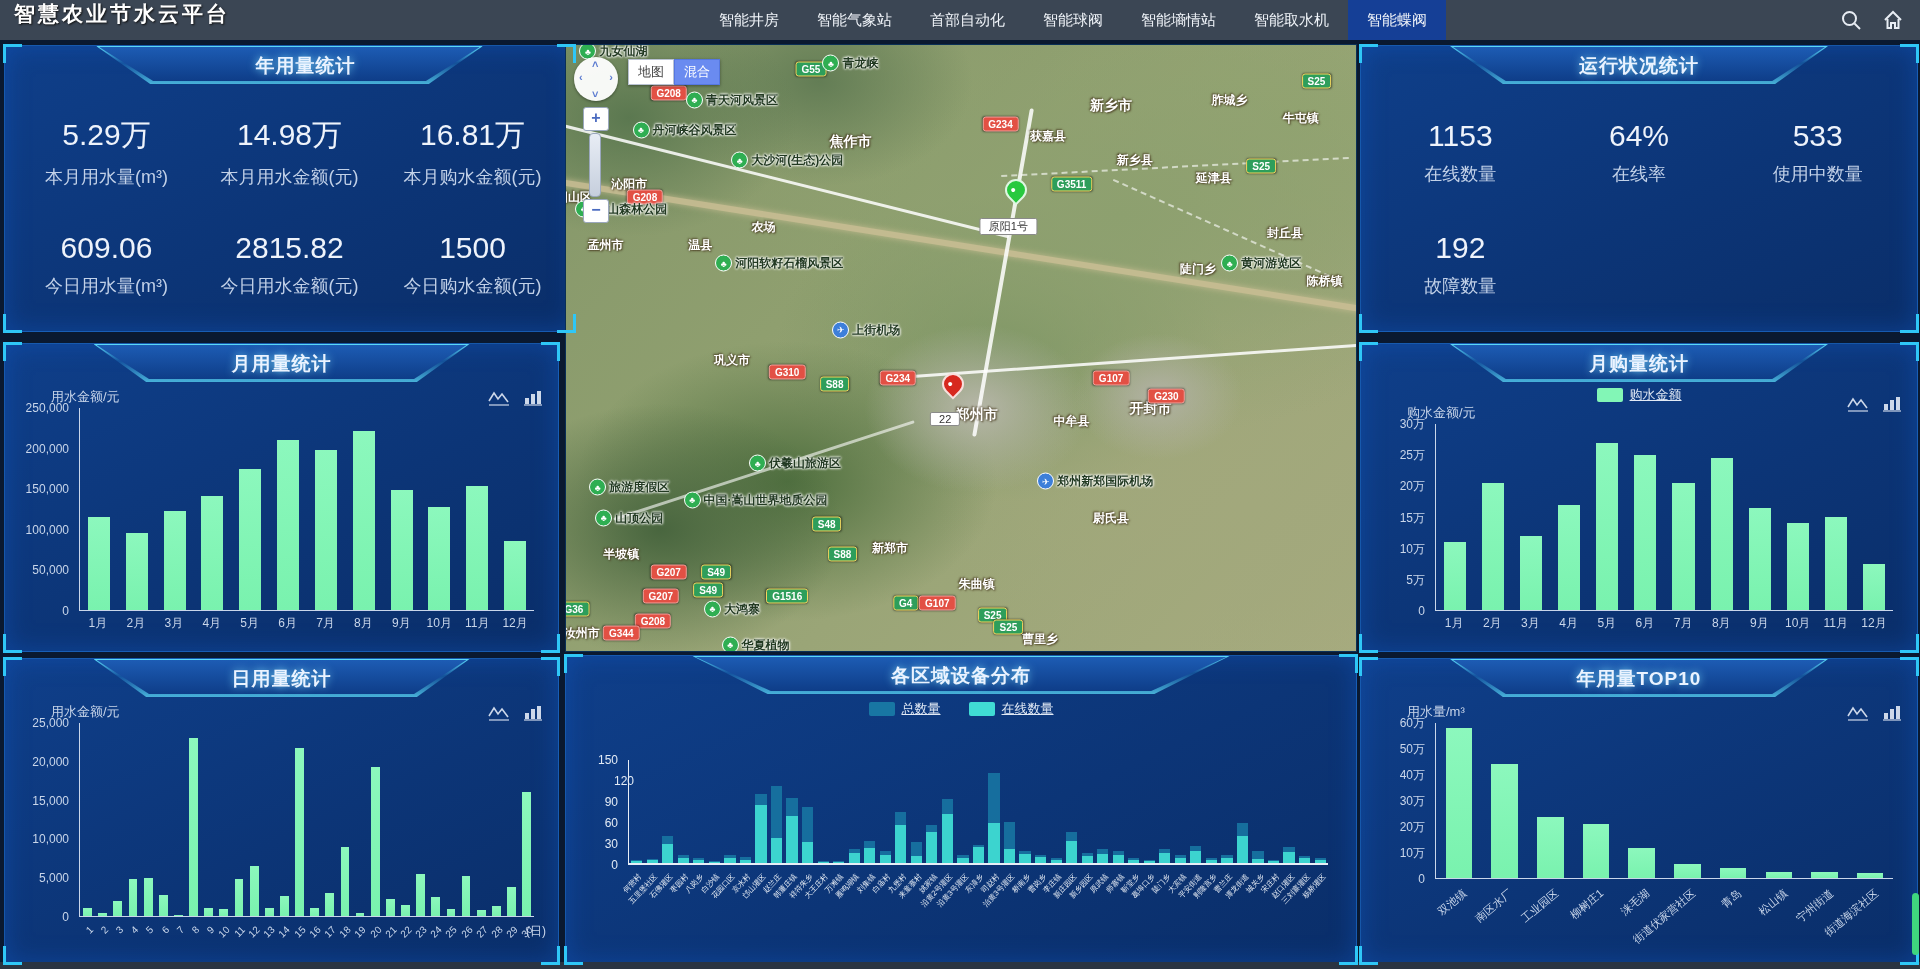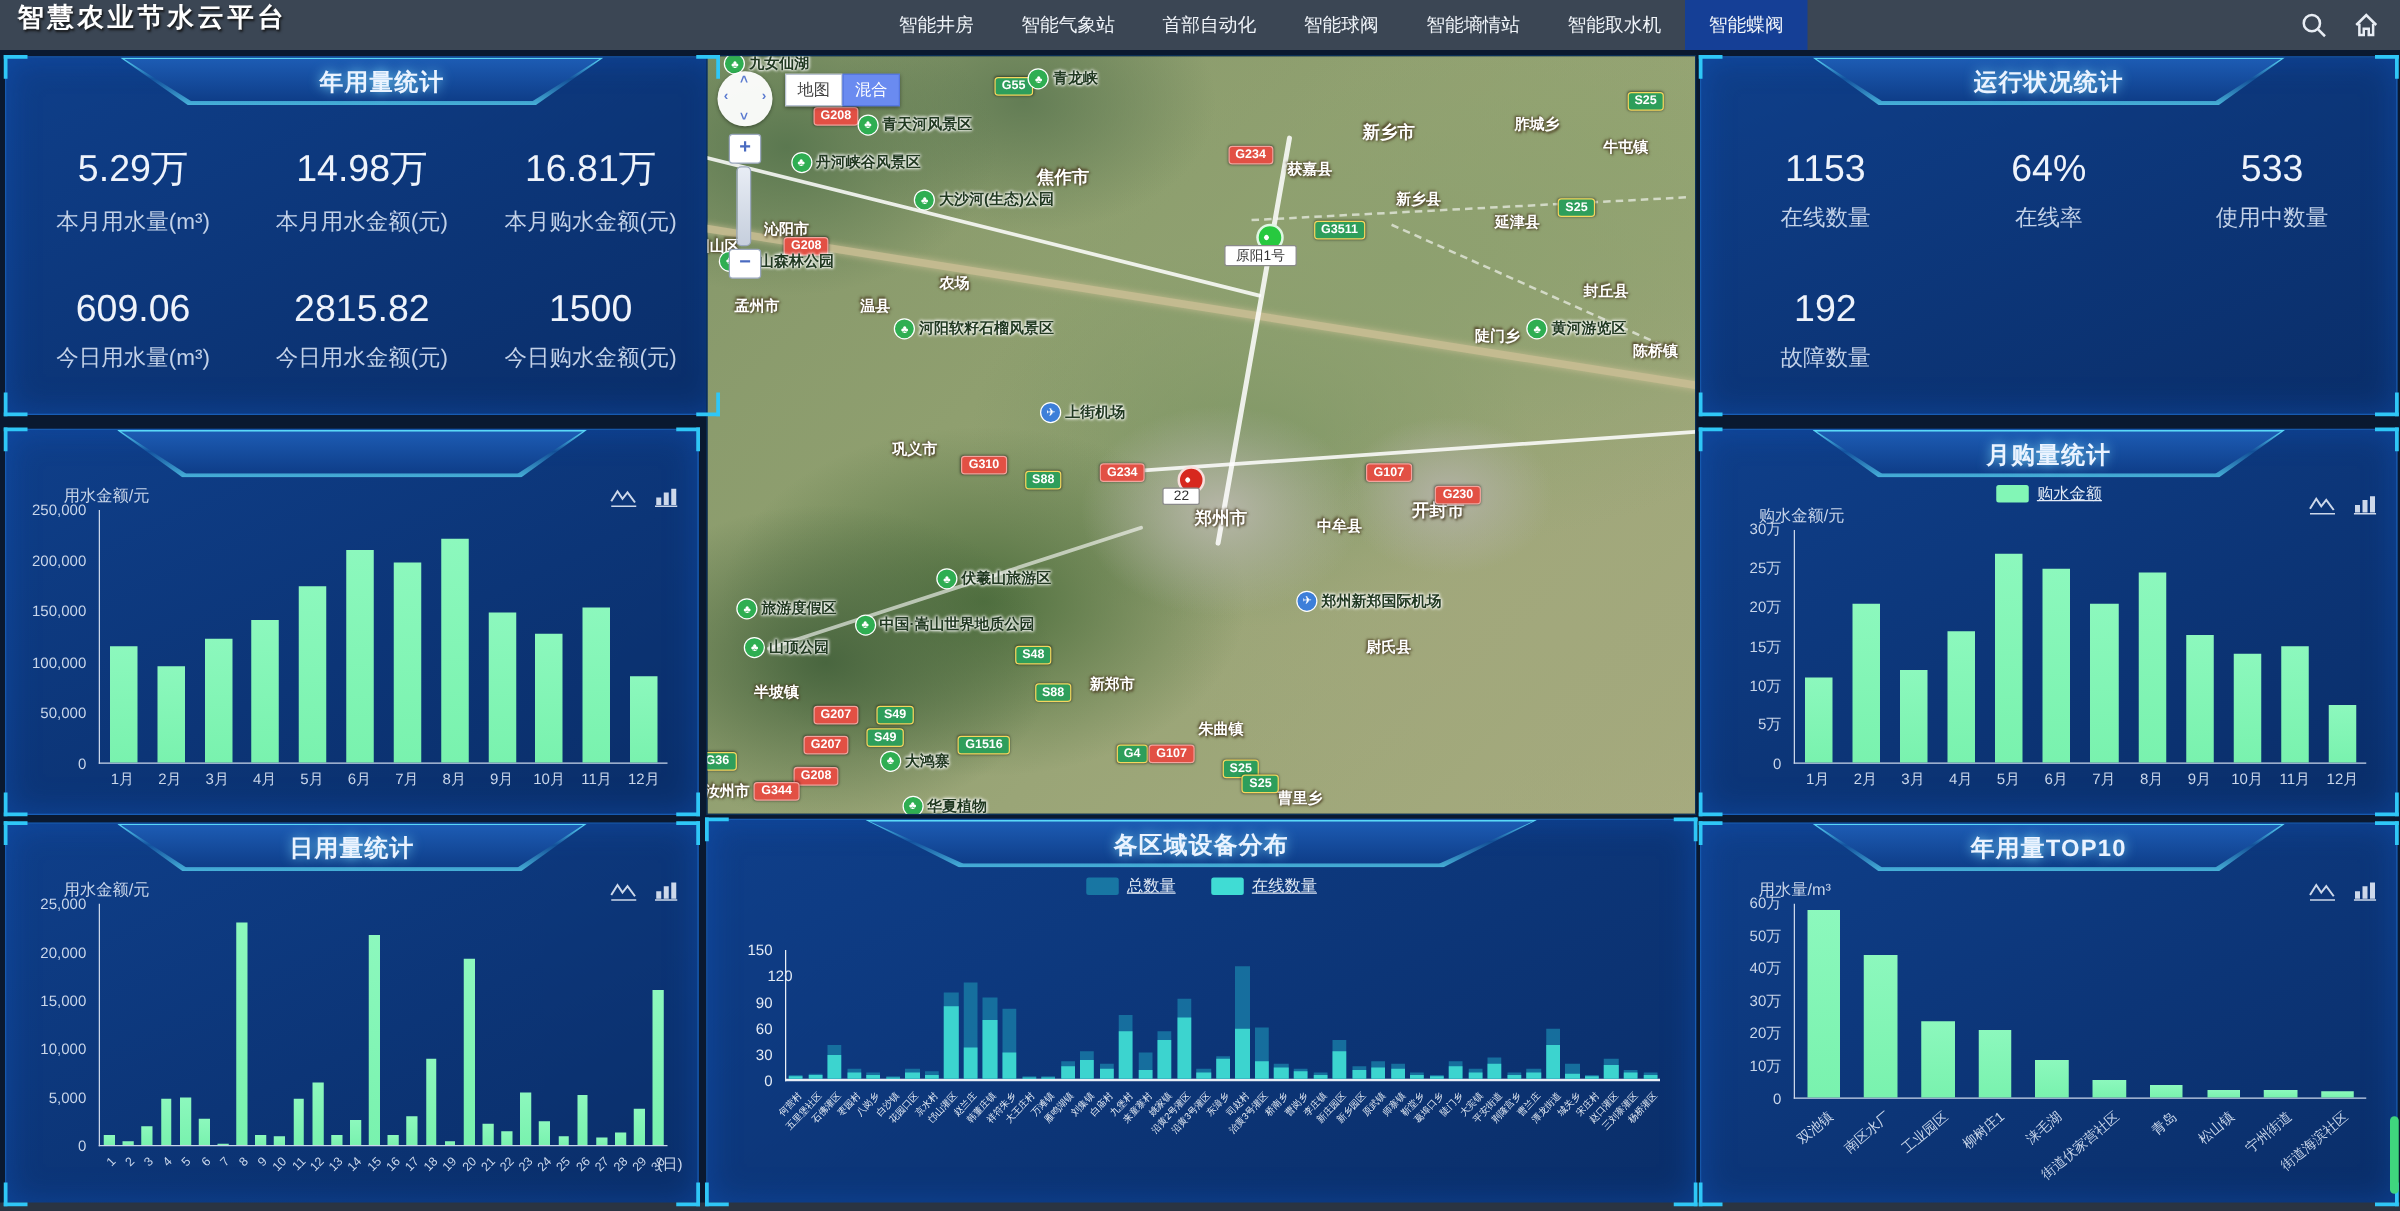--- a/index.html
+++ b/index.html
@@ -90,21 +90,21 @@
   .badge{position:absolute;transform:translate(-50%,-50%);font-size:10px;font-weight:bold;color:#fff;
          padding:1px 5px;border-radius:3px;white-space:nowrap;box-shadow:0 0 2px rgba(0,0,0,.5);}
   .badge.r{background:#e25044;border:1px solid #f2a49d;}
   .badge.g{background:#2e9e5b;border:1px solid #f5d75e;}
   .pin{position:absolute;width:18px;height:18px;border-radius:50% 50% 50% 0;transform:rotate(-45deg) translate(-50%,-50%);
        transform-origin:0 0;border:2px solid rgba(255,255,255,.85);z-index:8;}
   .pin::after{content:"";position:absolute;left:5px;top:5px;width:4px;height:4px;border-radius:50%;background:#fff;}
   .pin.red{background:#d7281e;}
   .pin.green{background:#27c93f;}
   .pin-chip{position:absolute;transform:translate(-50%,0);background:#fff;border:1px solid #8a8a8a;color:#333;
-            font-size:11px;padding:0 8px;border-radius:2px;white-space:nowrap;z-index:8;}
+            font-size:11px;padding:0 8px;border-radius:2px;white-space:nowrap;z-index:8;margin-top:22px;}
   
   .pan{position:absolute;left:8px;top:12px;width:44px;height:44px;border-radius:50%;
        background:rgba(255,255,255,.95);box-shadow:0 1px 3px rgba(0,0,0,.4);z-index:9;}
   .pan span{position:absolute;color:#5b7bd0;font-size:11px;font-weight:bold;}
   .zoomctl{position:absolute;left:17px;top:62px;width:24px;z-index:9;}
   .zbtn{width:24px;height:22px;background:#fff;border:1px solid #9aa7bd;border-radius:3px;color:#4a6bc0;
         font-size:16px;font-weight:bold;text-align:center;line-height:20px;cursor:pointer;}
   .ztrack{width:10px;height:62px;margin:2px auto;background:linear-gradient(180deg,#e8edf5,#c6cfdd);
           border:1px solid #9aa7bd;border-radius:4px;}
   .maptype{position:absolute;left:62px;top:14px;display:flex;z-index:9;box-shadow:0 1px 3px rgba(0,0,0,.4);}
@@ -217,20 +217,21 @@
 
   <div class="panel" style="left:4px;top:343px;width:553px;height:307px;" id="mu-panel">
     <span class="corner c-tl"></span>
       <span class="corner c-tr"></span>
       <span class="corner c-bl"></span>
       <span class="corner c-br"></span>
     <div class="panel-head">
         <div class="ph-outer"></div>
         <div class="ph-inner"></div>
       </div>
+    <div class="panel-title">月用量统计</div>
     <div class="tools">
       <span><svg width="22" height="16">
             <polyline points="1,11 6,3 10,9 14,4 20,12" fill="none" stroke="#cdd8ea" stroke-width="1.6"></polyline>
             <line x1="1" y1="15" x2="21" y2="15" stroke="#cdd8ea" stroke-width="1.2"></line>
           </svg></span>
       <span><svg width="18" height="16">
             <rect x="1" y="8" width="4" height="6" fill="#cdd8ea"></rect>
             <rect x="7" y="4" width="4" height="10" fill="#cdd8ea"></rect>
             <rect x="13" y="1" width="4" height="13" fill="#cdd8ea"></rect>
             <line x1="0" y1="15" x2="18" y2="15" stroke="#cdd8ea" stroke-width="1.2"></line>

